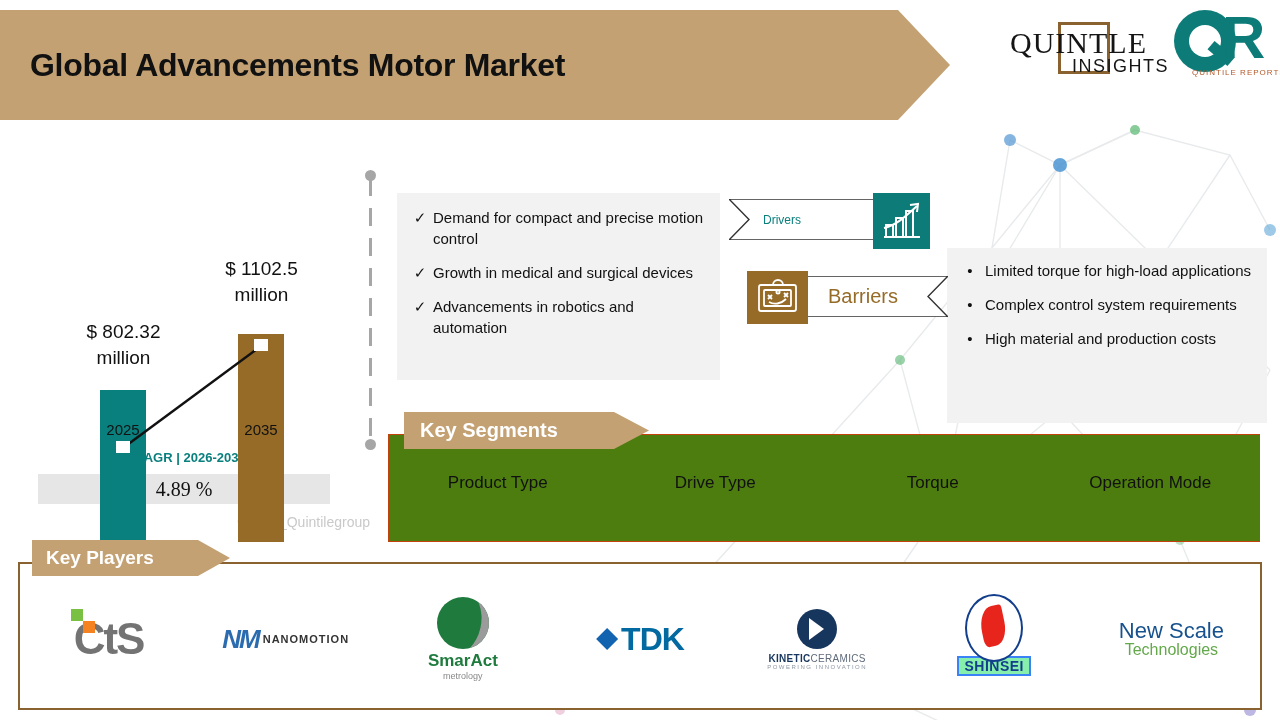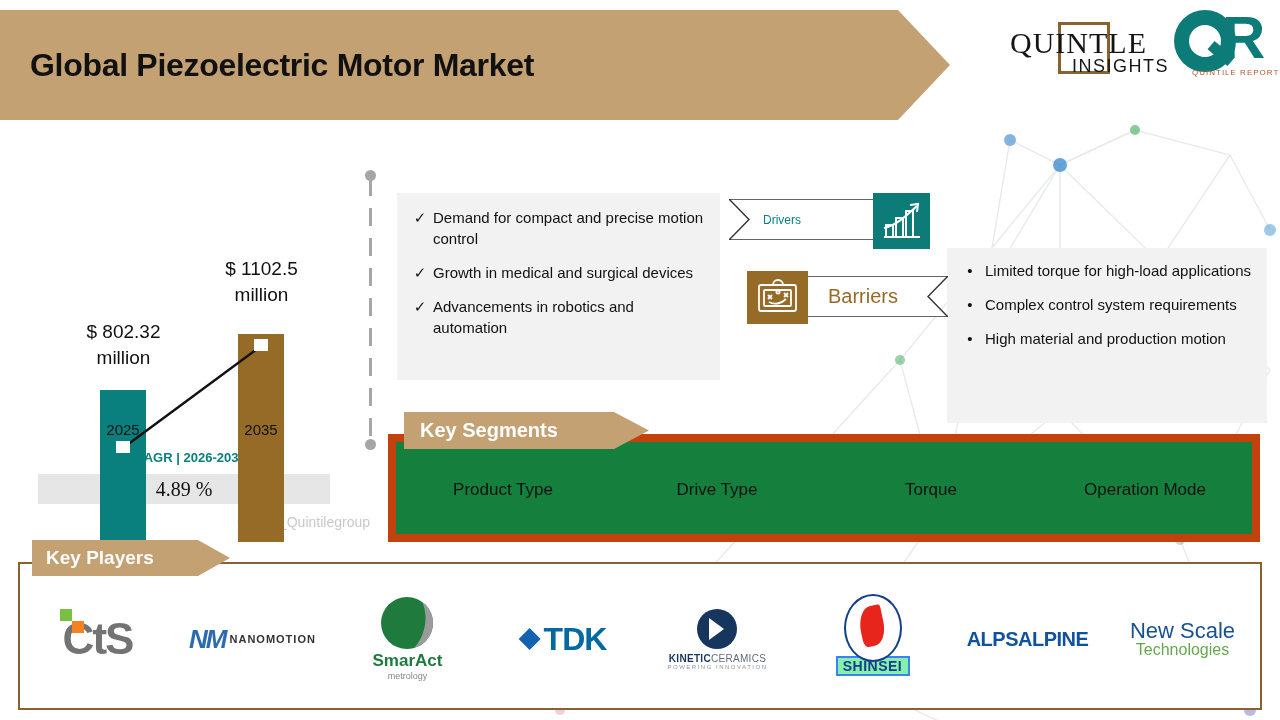--- a/index.html
+++ b/index.html
@@ -76,21 +76,21 @@
   #barriers-ribbon{position:absolute;left:800px;top:276px;width:148px;height:41px;z-index:5;}
   .ribbon-label{position:absolute;top:0;left:0;width:100%;height:100%;display:flex;align-items:center;}
   #drivers-text{margin-left:34px;font-size:12px;color:#0a807e;}
   #barriers-text{margin-left:28px;font-size:20px;color:#966b28;}
 
   #drivers-icon{position:absolute;left:873px;top:193px;width:57px;height:56px;background:#0d7c78;z-index:6;}
   #barriers-icon{position:absolute;left:747px;top:271px;width:61px;height:53px;background:#966b28;z-index:6;}
 
   
   #segments-panel{position:absolute;left:388px;top:434px;width:872px;height:108px;
-    border:8px solid #c2410c;background:#15803d;box-sizing:border-box;z-index:4;}
+    border:1px solid #c2410c;background:#4d7c0f;box-sizing:border-box;z-index:4;}
   #segments-tab{position:absolute;left:404px;top:412px;width:245px;height:37px;background:#c3a173;z-index:6;
     clip-path:polygon(0 0, 210px 0, 245px 18.5px, 210px 37px, 0 37px);display:flex;align-items:center;}
   #segments-tab-label{margin-left:16px;font-size:20px;font-weight:bold;color:#ffffff;}
   #segments-row{position:absolute;left:0;top:38px;width:100%;display:flex;}
   .segment-item{flex:1;text-align:center;font-size:17px;color:#111;}
 
   
   #players-panel{position:absolute;left:18px;top:562px;width:1244px;height:148px;
     border:2px solid #8a6230;background:#ffffff;box-sizing:border-box;z-index:4;}
   #players-tab{position:absolute;left:32px;top:540px;width:198px;height:36px;background:#c3a173;z-index:6;
@@ -154,21 +154,21 @@
     <circle cx="938" cy="418" r="5" fill="#4aa9c7" opacity=".55"></circle>
     <circle cx="700" cy="470" r="5" fill="#e0b24a" opacity=".5"></circle>
     <circle cx="830" cy="560" r="5" fill="#5b9bd5" opacity=".5"></circle>
     <circle cx="1250" cy="600" r="6" fill="#6a5fc0" opacity=".45"></circle>
     <circle cx="560" cy="600" r="5" fill="#d98ab0" opacity=".4"></circle>
     <circle cx="1180" cy="430" r="5" fill="#57b56f" opacity=".4"></circle>
   </g>
 </svg>
 
 <div id="header-banner">
-  <div id="header-title">Global Piezoelectric Motor Market</div>
+  <div id="header-title">Global Advancements Motor Market</div>
 </div>
 
 <div id="logo-block">
   <div class="qi-wrap">
     <div class="qi-sq"></div>
     <div class="qi-text">
       <span>QUI</span><span>NT</span><span>LE</span>
     </div>
     <div class="qi-ins">INSIGHTS</div>
   </div>
@@ -259,21 +259,21 @@
   <div class="bullet-row">
     <div class="bullet-mark">•</div>
     <div class="bullet-text">Limited torque for high-load applications</div>
   </div>
   <div class="bullet-row">
     <div class="bullet-mark">•</div>
     <div class="bullet-text">Complex control system requirements</div>
   </div>
   <div class="bullet-row">
     <div class="bullet-mark">•</div>
-    <div class="bullet-text">High material and production motion</div>
+    <div class="bullet-text">High material and production costs</div>
   </div>
 </div>
 
 <div id="barriers-ribbon">
   <svg width="148" height="41" viewBox="0 0 148 41">
     <polygon points="0,0 148,0 128,20.5 148,41 0,41" fill="#ffffff" stroke="#333333" stroke-width="1.4"></polygon>
   </svg>
   <div class="ribbon-label">
     <span id="barriers-text">Barriers</span>
   </div>
@@ -348,23 +348,20 @@
 
     <div class="logo-cell">
       <div class="shinsei">
         <div class="oval">
           <div class="fish"></div>
         </div>
         <div class="nmbox">SHINSEI</div>
       </div>
     </div>
 
-    <div class="logo-cell">
-      <div class="alps">ALPSALPINE</div>
-    </div>
 
     <div class="logo-cell">
       <div class="newscale">
         <div class="l1">New Scale</div>
         <div class="l2">Technologies</div>
       </div>
     </div>
 
   </div>
 </div>

